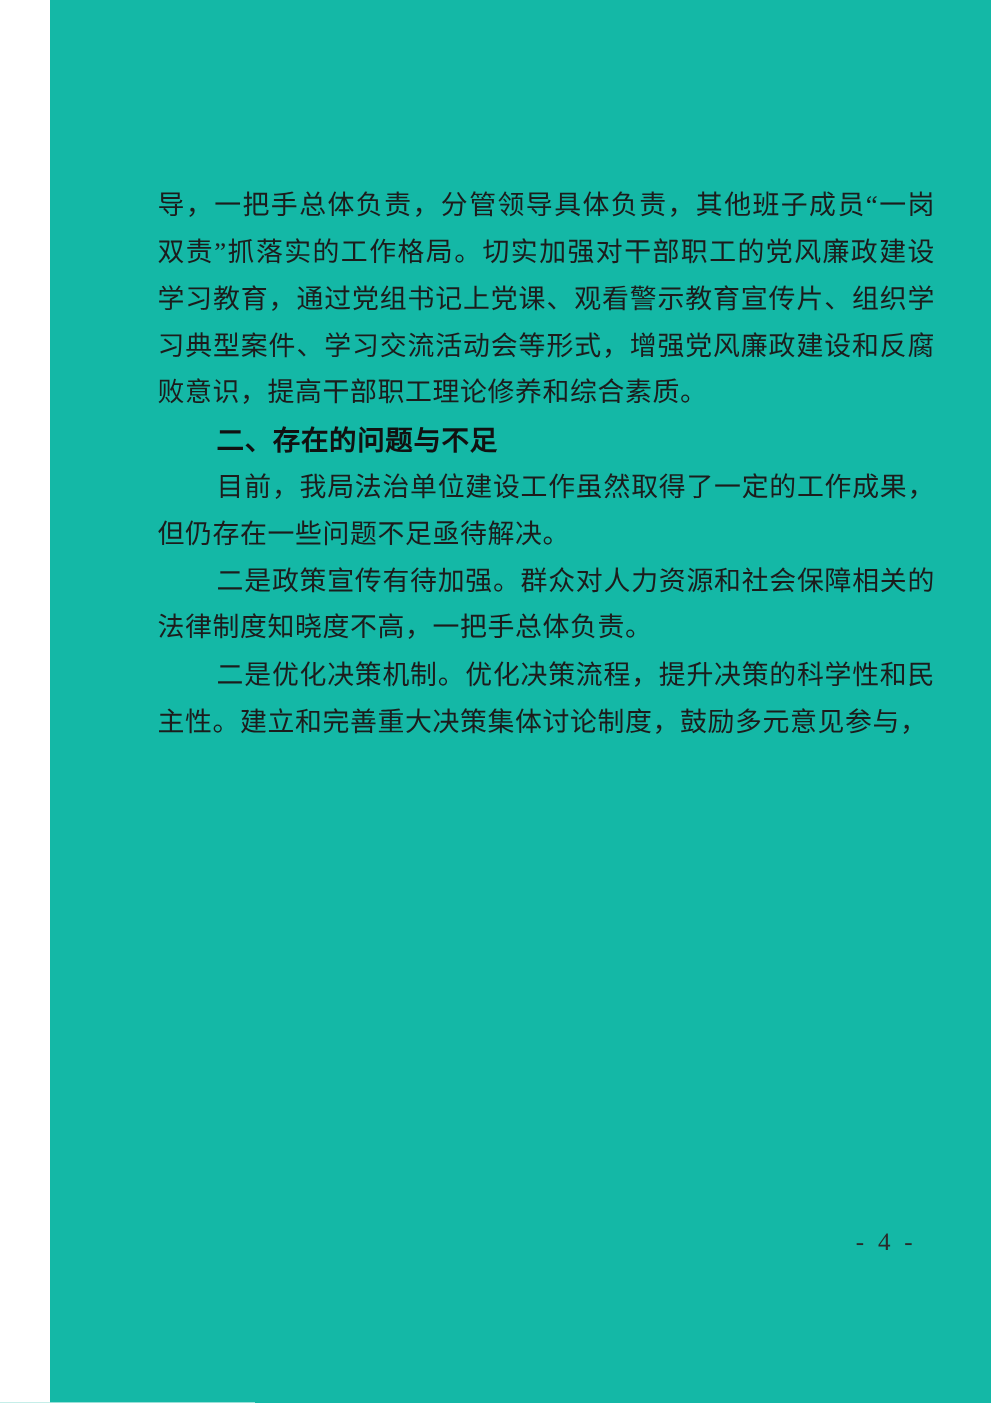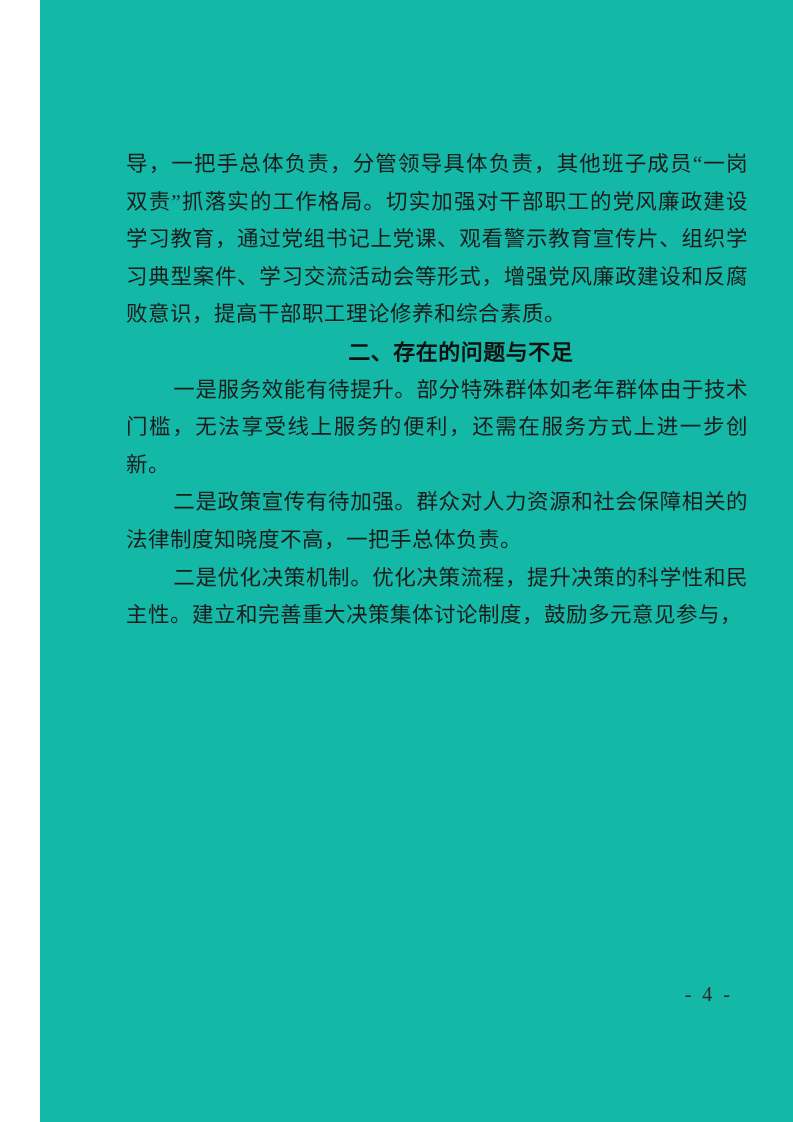--- a/index.html
+++ b/index.html
@@ -38,21 +38,20 @@
   }
   .heading {
     margin: 0;
     font-size: 22px;
     line-height: 37.6px;
     text-indent: 2.15em;
     font-family: "Liberation Sans", "DejaVu Sans", sans-serif;
     font-weight: 700;
     color: #111111;
     letter-spacing: 0.5px;
-    text-align: center;
   }
   .footer-pagenum {
     position: absolute;
     top: 982px;
     left: 0;
     width: 693px; 
     text-align: right;
     font-size: 20px;
     line-height: 24px;
     color: #2a2a2a;
@@ -64,22 +63,22 @@
 <body>
 
 <div class="page">
 
   <div class="content">
 
     <p class="body-text no-indent">导，一把手总体负责，分管领导具体负责，其他班子成员“一岗双责”抓落实的工作格局。切实加强对干部职工的党风廉政建设学习教育，通过党组书记上党课、观看警示教育宣传片、组织学习典型案件、学习交流活动会等形式，增强党风廉政建设和反腐败意识，提高干部职工理论修养和综合素质。</p>
 
     <h2 class="heading">二、存在的问题与不足</h2>
 
+    <p class="body-text">目前，我局法治单位建设工作虽然取得了一定的工作成果，但仍存在一些问题不足亟待解决。</p>
 
-    <p class="body-text">一是服务效能有待提升。部分特殊群体如老年群体由于技术门槛，无法享受线上服务的便利，还需在服务方式上进一步创新。</p>
 
     <p class="body-text">二是政策宣传有待加强。群众对人力资源和社会保障相关的法律制度知晓度不高，一把手总体负责。</p>
 
 
 
 
     <p class="body-text">二是优化决策机制。优化决策流程，提升决策的科学性和民主性。建立和完善重大决策集体讨论制度，鼓励多元意见参与，</p>
 
   </div>
 

